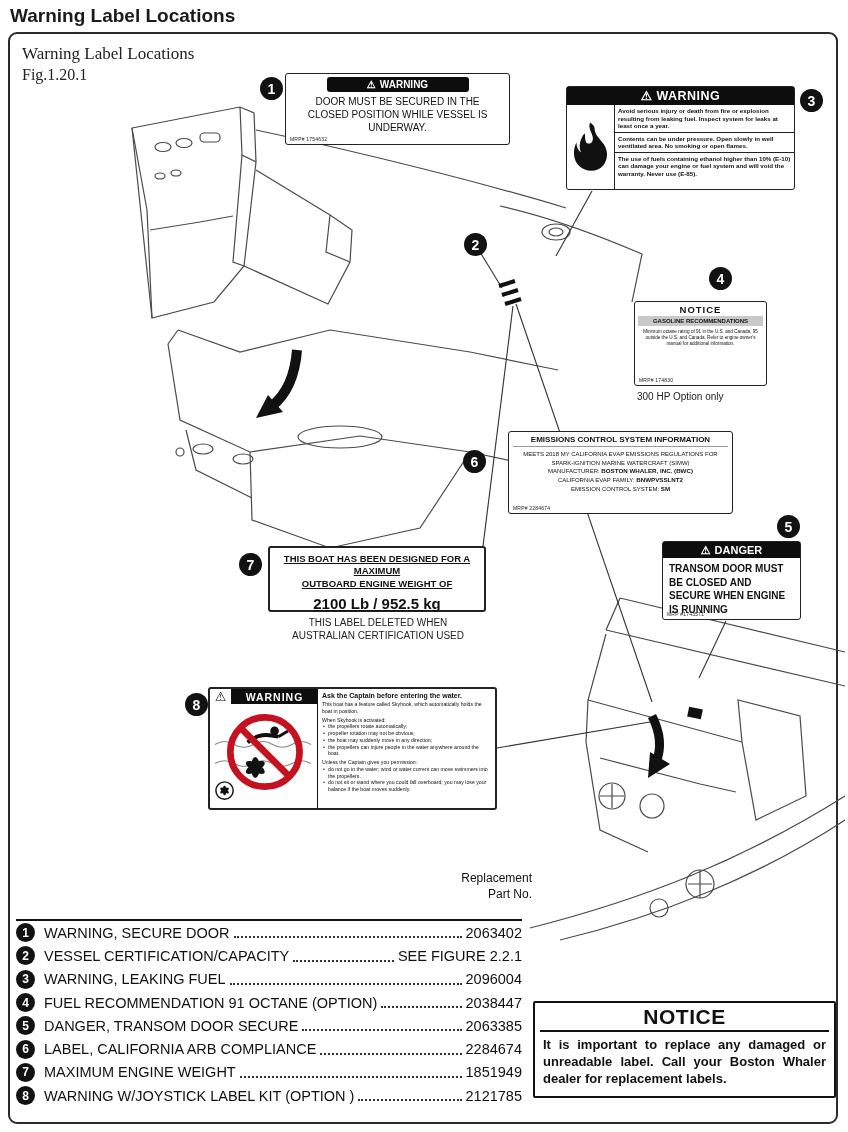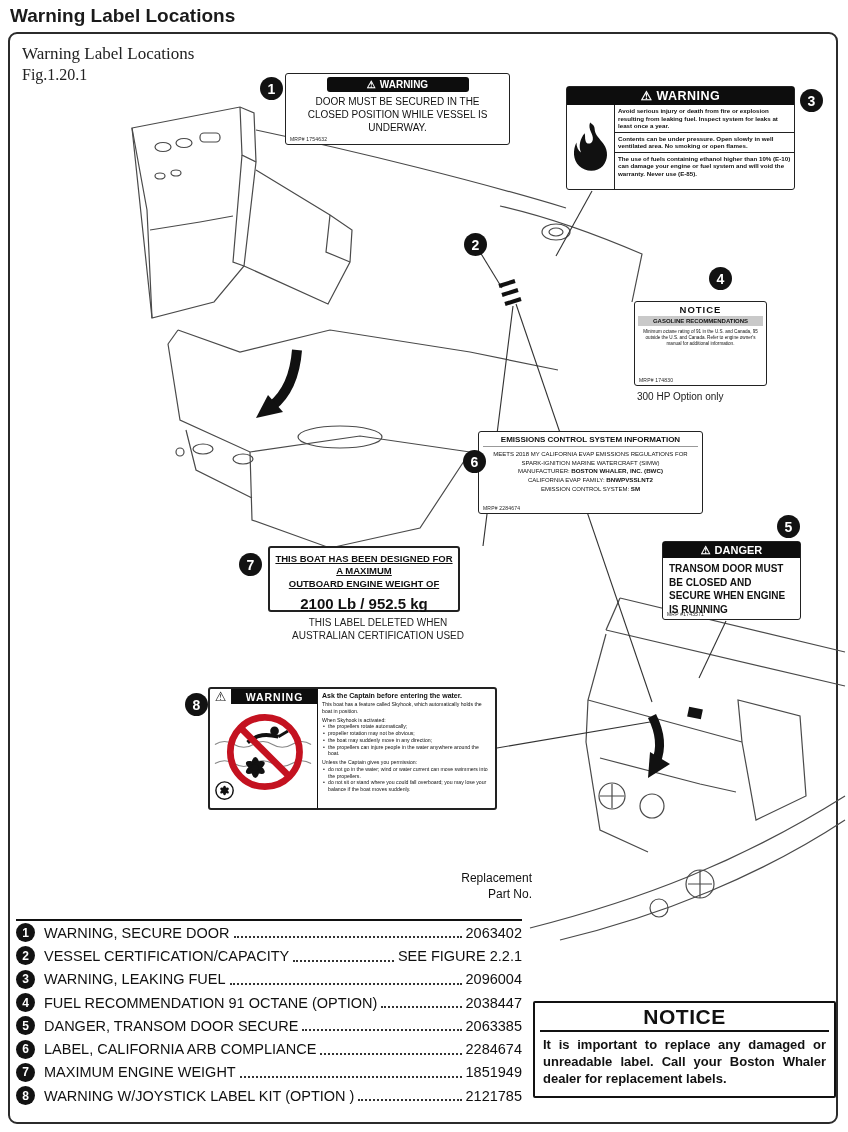--- a/index.html
+++ b/index.html
@@ -186,40 +186,40 @@
 </div>
 
 <div class="plate" style="left:634px;top:301px;width:133px;height:85px">
   <div class="l4-head">NOTICE</div>
   <div class="l4-sub">GASOLINE RECOMMENDATIONS</div>
   <div class="l4-body">Minimum octane rating of 91 in the U.S. and Canada, 95 outside the U.S. and Canada. Refer to engine owner's manual for additional information.</div>
   <div class="mrp">MRP# 174830</div>
 </div>
 <div class="abs l4-note" style="left:637px;top:391px;z-index:2">300 HP Option only</div>
 
-<div class="plate l6" style="left:478px;top:431px;width:225px;height:83px">
+<div class="plate l6" style="left:508px;top:431px;width:225px;height:83px">
   <div class="l6-title">EMISSIONS CONTROL SYSTEM INFORMATION</div>
   <p>MEETS 2018 MY CALIFORNIA EVAP EMISSIONS REGULATIONS FOR</p>
   <p>SPARK-IGNITION MARINE WATERCRAFT (SIMW)</p>
   <p><span>MANUFACTURER:</span> <b>BOSTON WHALER, INC. (BWC)</b></p>
   <p><span>CALIFORNIA EVAP FAMILY:</span> <b>BNWPVSSLNT2</b></p>
   <p><span>EMISSION CONTROL SYSTEM:</span> <b>SM</b></p>
   <div class="mrp">MRP# 2284674</div>
 </div>
 
 <div class="plate l5" style="left:662px;top:541px;width:139px;height:79px">
   <div class="bar">
     <span class="tri">⚠</span>
     <span>DANGER</span>
   </div>
   <div class="l5-body">TRANSOM DOOR MUST BE CLOSED AND SECURE WHEN ENGINE IS RUNNING</div>
   <div class="mrp">MRP #1743571</div>
 </div>
 
-<div class="plate l7" style="left:268px;top:546px;width:192px;height:66px">
+<div class="plate l7" style="left:268px;top:546px;width:218px;height:66px">
   <div class="l7-line">THIS BOAT HAS BEEN DESIGNED FOR A MAXIMUM</div>
   <div class="l7-line">OUTBOARD ENGINE WEIGHT OF</div>
   <div class="l7-value">2100 Lb / 952.5 kg</div>
 </div>
 <div class="abs l7-note" style="left:278px;top:617px;width:200px">THIS LABEL DELETED WHEN AUSTRALIAN CERTIFICATION USED</div>
 
 <div class="plate l8" style="left:208px;top:687px;width:289px;height:123px">
   <div class="l8-left">
     <div class="l8-head">
       <div class="tri-cell">⚠</div>

